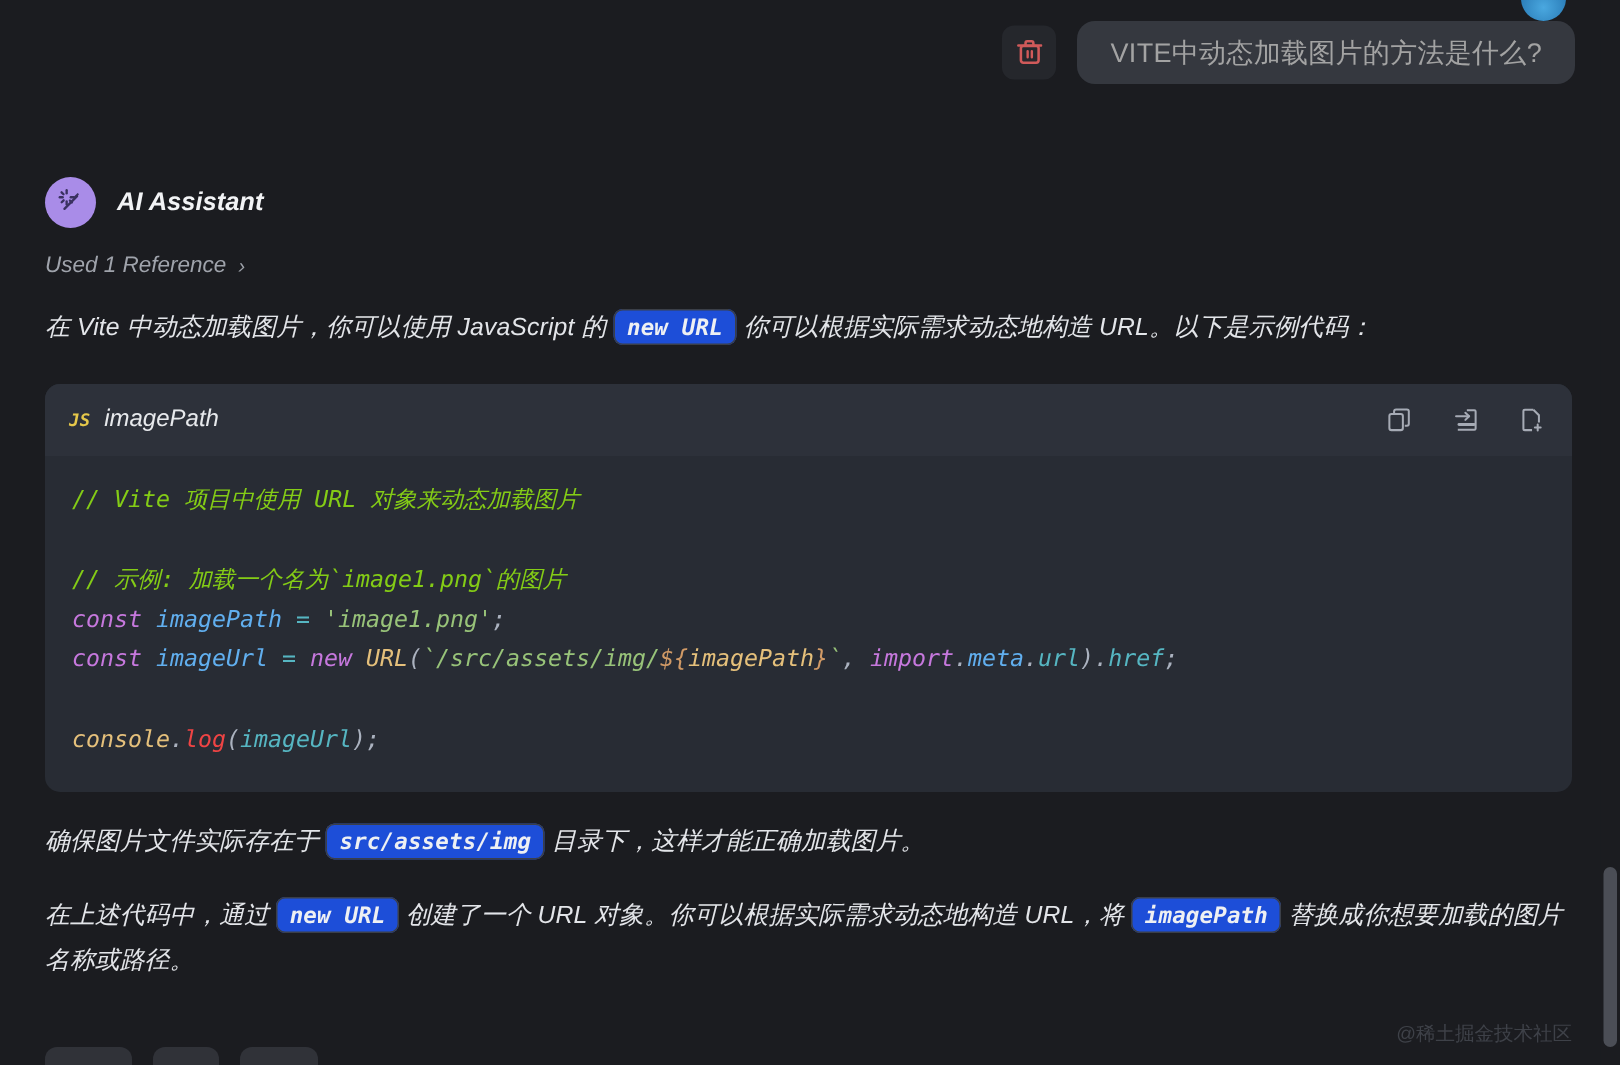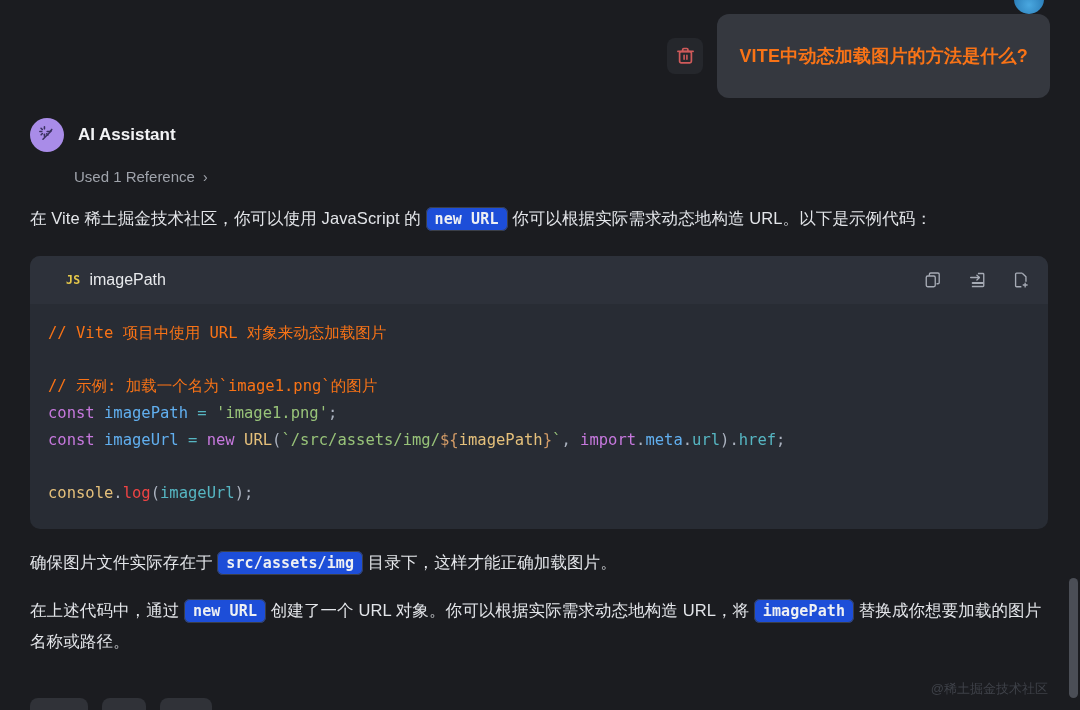--- a/index.html
+++ b/index.html
@@ -34,33 +34,34 @@
   .delete-btn {
     width: 36px; height: 36px;
     border-radius: 8px;
     background: #25272c;
     display: flex; align-items: center; justify-content: center;
     cursor: pointer;
   }
   .user-bubble {
     background: #35383f;
     border-radius: 12px;
-    padding: 30px 22px;
-    color: #f97316;
+    padding: 9px 22px;
+    color: #a3a3a3;
     font-size: 18px;
-    font-weight: 700;
+    font-weight: 400;
     letter-spacing: .2px;
     white-space: nowrap;
   }
 
   
   .assistant {
     position: absolute;
     left: 30px; top: 118px;
     width: 1018px;
+    font-style: italic;
   }
   .assist-head {
     display: flex; align-items: center; gap: 14px;
   }
   .assist-avatar {
     width: 34px; height: 34px;
     border-radius: 50%;
     background: #a98ce8;
     display: flex; align-items: center; justify-content: center;
     flex: none;
@@ -68,21 +69,20 @@
   .assist-name {
     color: #f2f3f5;
     font-size: 17px;
     font-weight: 700;
   }
   .reference-row {
     margin-top: 16px;
     display: flex; align-items: flex-end; gap: 8px;
     cursor: pointer;
     width: fit-content;
-    margin-left: 44px;
   }
   .reference-row .ref-label {
     color: #9fa3ab;
     font-size: 15px;
   }
   .chev {
     color: #9fa3ab;
     font-size: 14px;
     line-height: 1;
     transform: translateY(-1px);
@@ -122,42 +122,41 @@
     display: flex; align-items: center;
     padding: 0 18px 0 16px;
   }
   .lang-badge {
     color: #e6c84a;
     font-size: 11.5px;
     font-weight: 700;
     font-family: "DejaVu Sans Mono", monospace;
     margin-right: 9px;
     letter-spacing: .3px;
-    margin-left: 20px;
   }
   .lang-name {
     color: #e7e9ec;
     font-size: 16px;
   }
   .code-actions {
     margin-left: auto;
     display: flex; align-items: center; gap: 26px;
   }
   .code-actions .ico { cursor: pointer; display: flex; }
 
   .code-body {
     padding: 16px 18px 22px 18px;
     font-family: "DejaVu Sans Mono", "Liberation Mono", monospace;
     font-size: 15.5px;
     line-height: 26.7px;
     white-space: pre;
     color: #abb2bf;
     overflow: hidden;
   }
-  .c-comment { color: #f97316; }
+  .c-comment { color: #84cc16; }
   .c-kw      { color: #c678dd; }
   .c-var     { color: #61afef; }
   .c-op      { color: #56b6c2; }
   .c-str     { color: #98c379; }
   .c-punct   { color: #abb2bf; }
   .c-tmpl    { color: #d19a66; }
   .c-tvar    { color: #e5c07b; }
   .c-prop    { color: #56b6c2; }
   .c-fn      { color: #e5c07b; }
   .c-method  { color: #ef4444; }
@@ -245,21 +244,21 @@
       </div>
       <div class="assist-name">AI Assistant</div>
     </div>
 
     <div class="reference-row">
       <span class="ref-label">Used 1 Reference</span>
       <span class="chev">›</span>
     </div>
 
     <div class="para">
-      <span>在 Vite 稀土掘金技术社区，你可以使用 JavaScript 的 </span><code class="inline">new URL</code><span> 你可以根据实际需求动态地构造 URL。以下是示例代码：</span>
+      <span>在 Vite 中动态加载图片，你可以使用 JavaScript 的 </span><code class="inline">new URL</code><span> 你可以根据实际需求动态地构造 URL。以下是示例代码：</span>
     </div>
 
     <div class="codeblock">
       <div class="code-head">
         <span class="lang-badge">JS</span>
         <span class="lang-name">imagePath</span>
         <div class="code-actions">
           <span class="ico">
             <svg width="18" height="18" viewBox="0 0 20 20" fill="none" stroke="#a6abb5" stroke-width="1.5">
               <rect x="2.5" y="5.5" width="10" height="12" rx="1.6"></rect>

